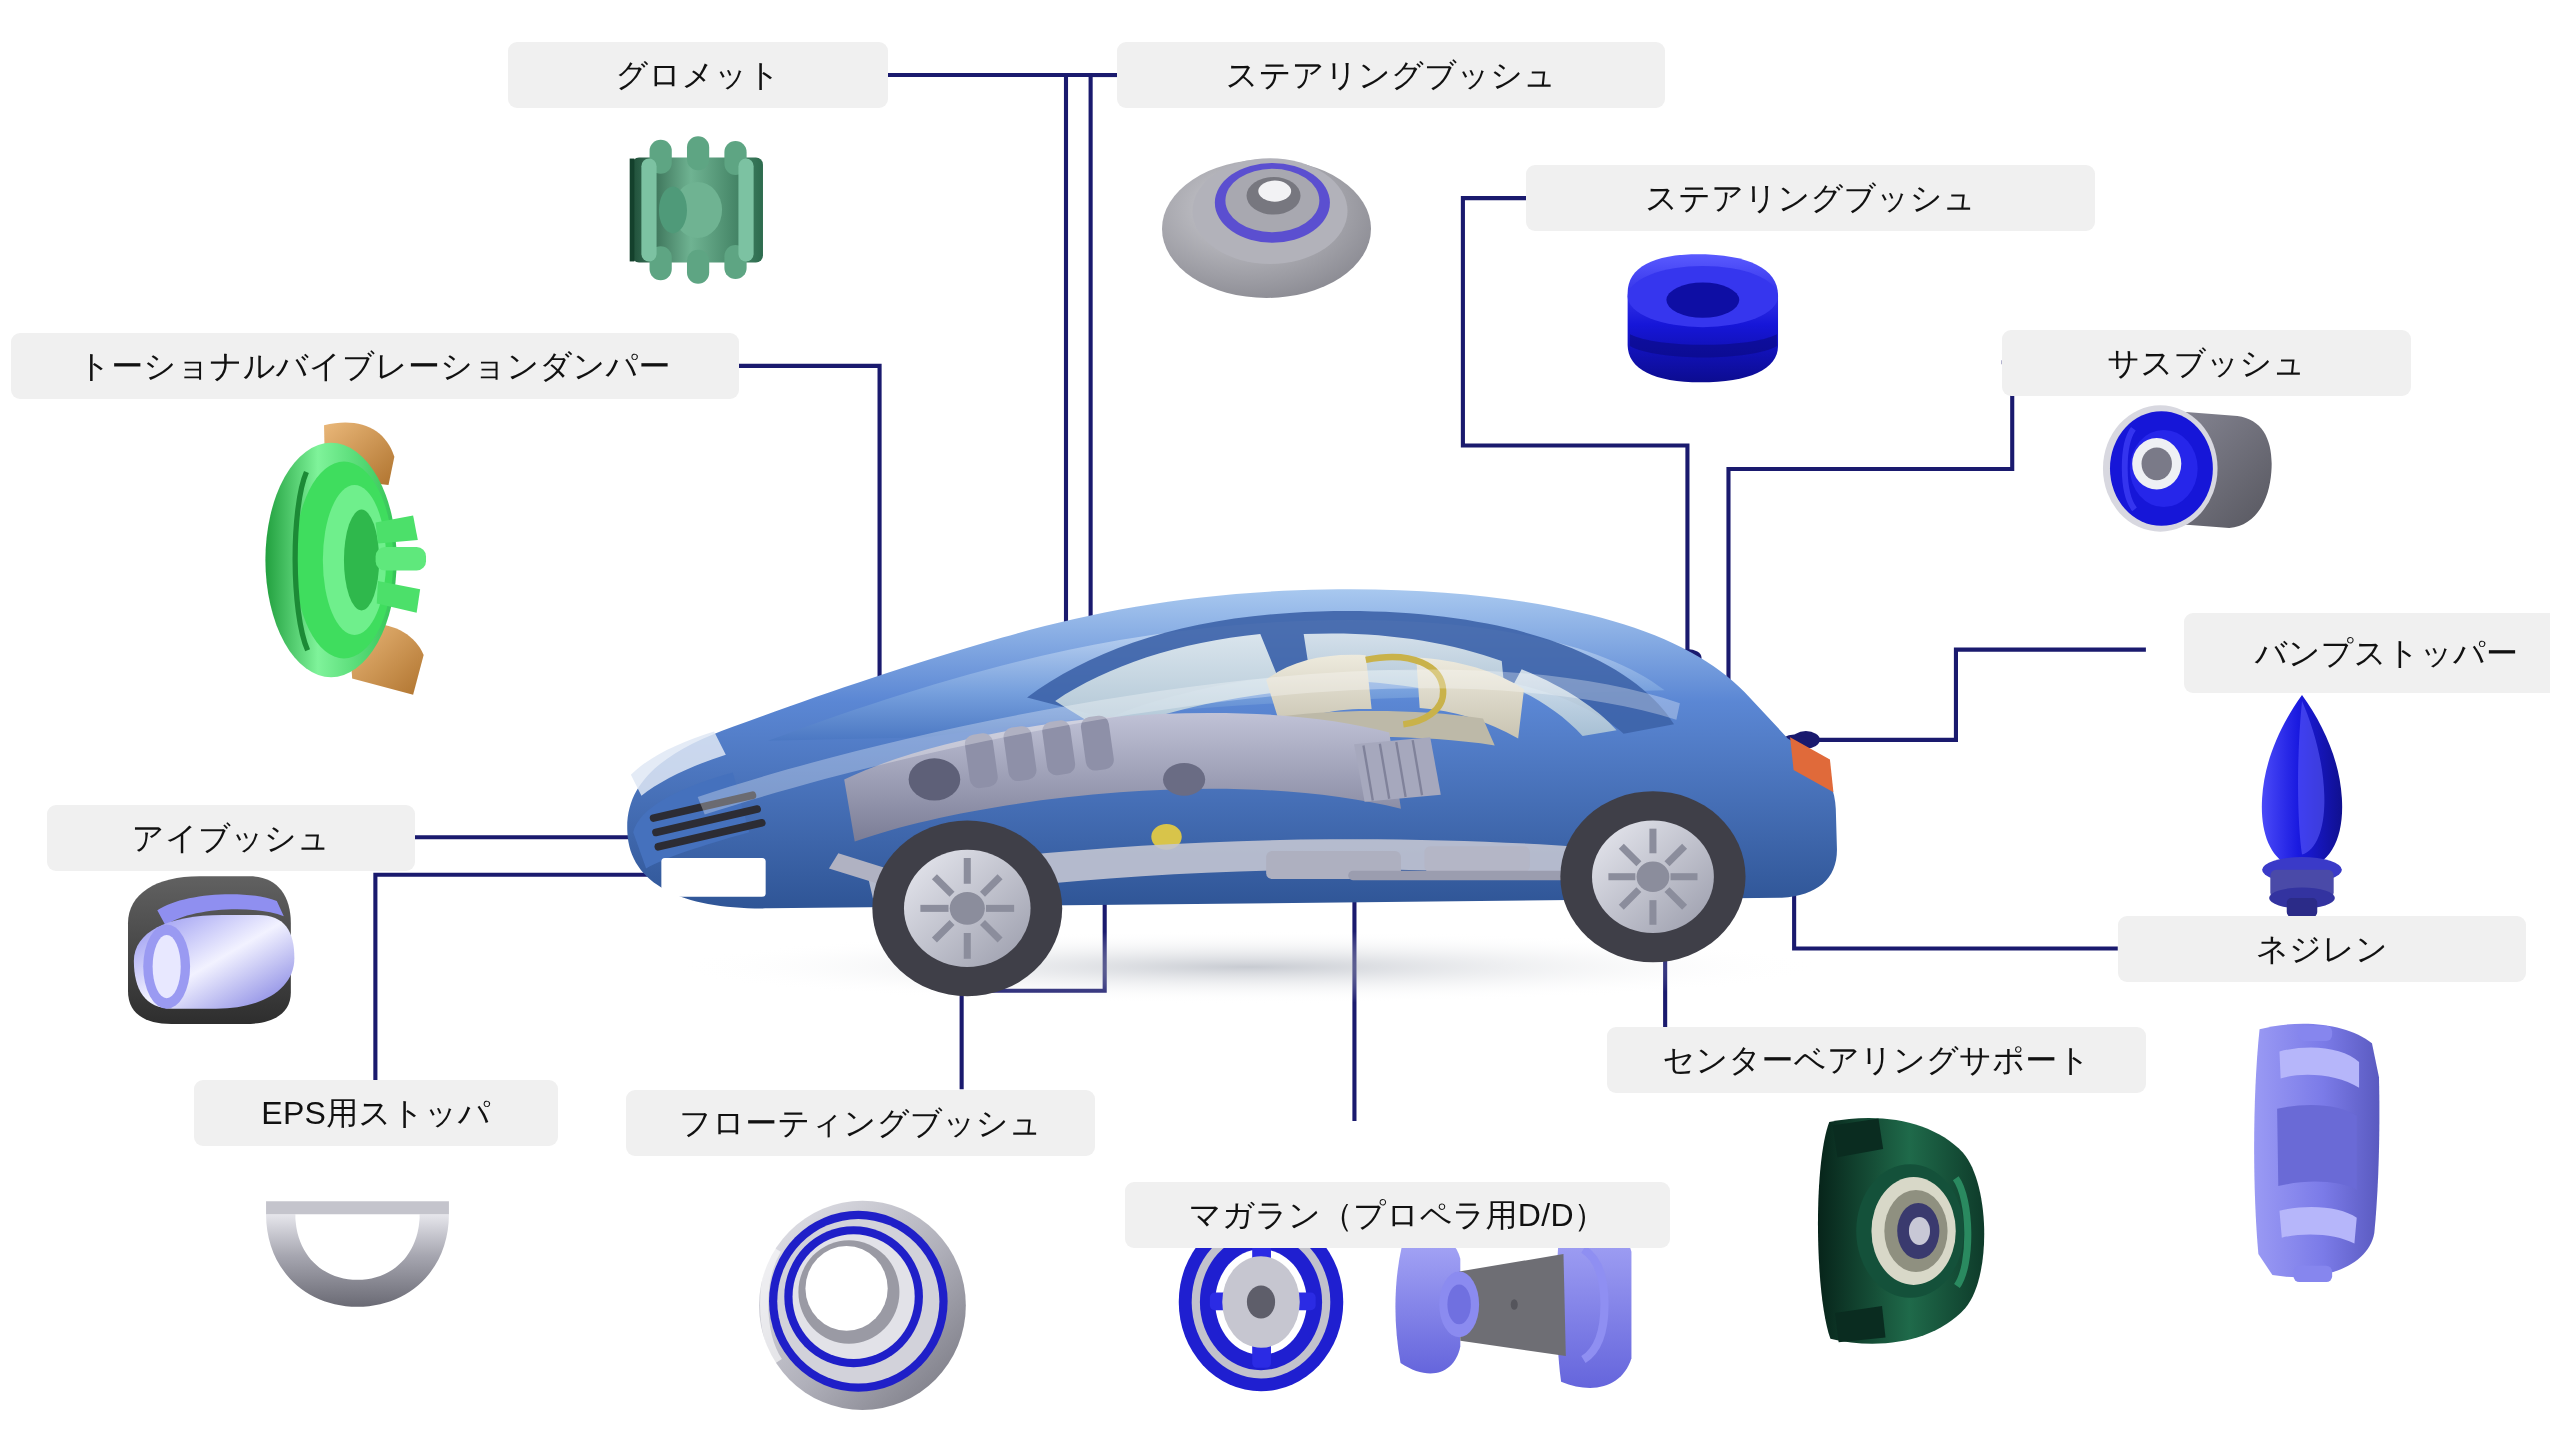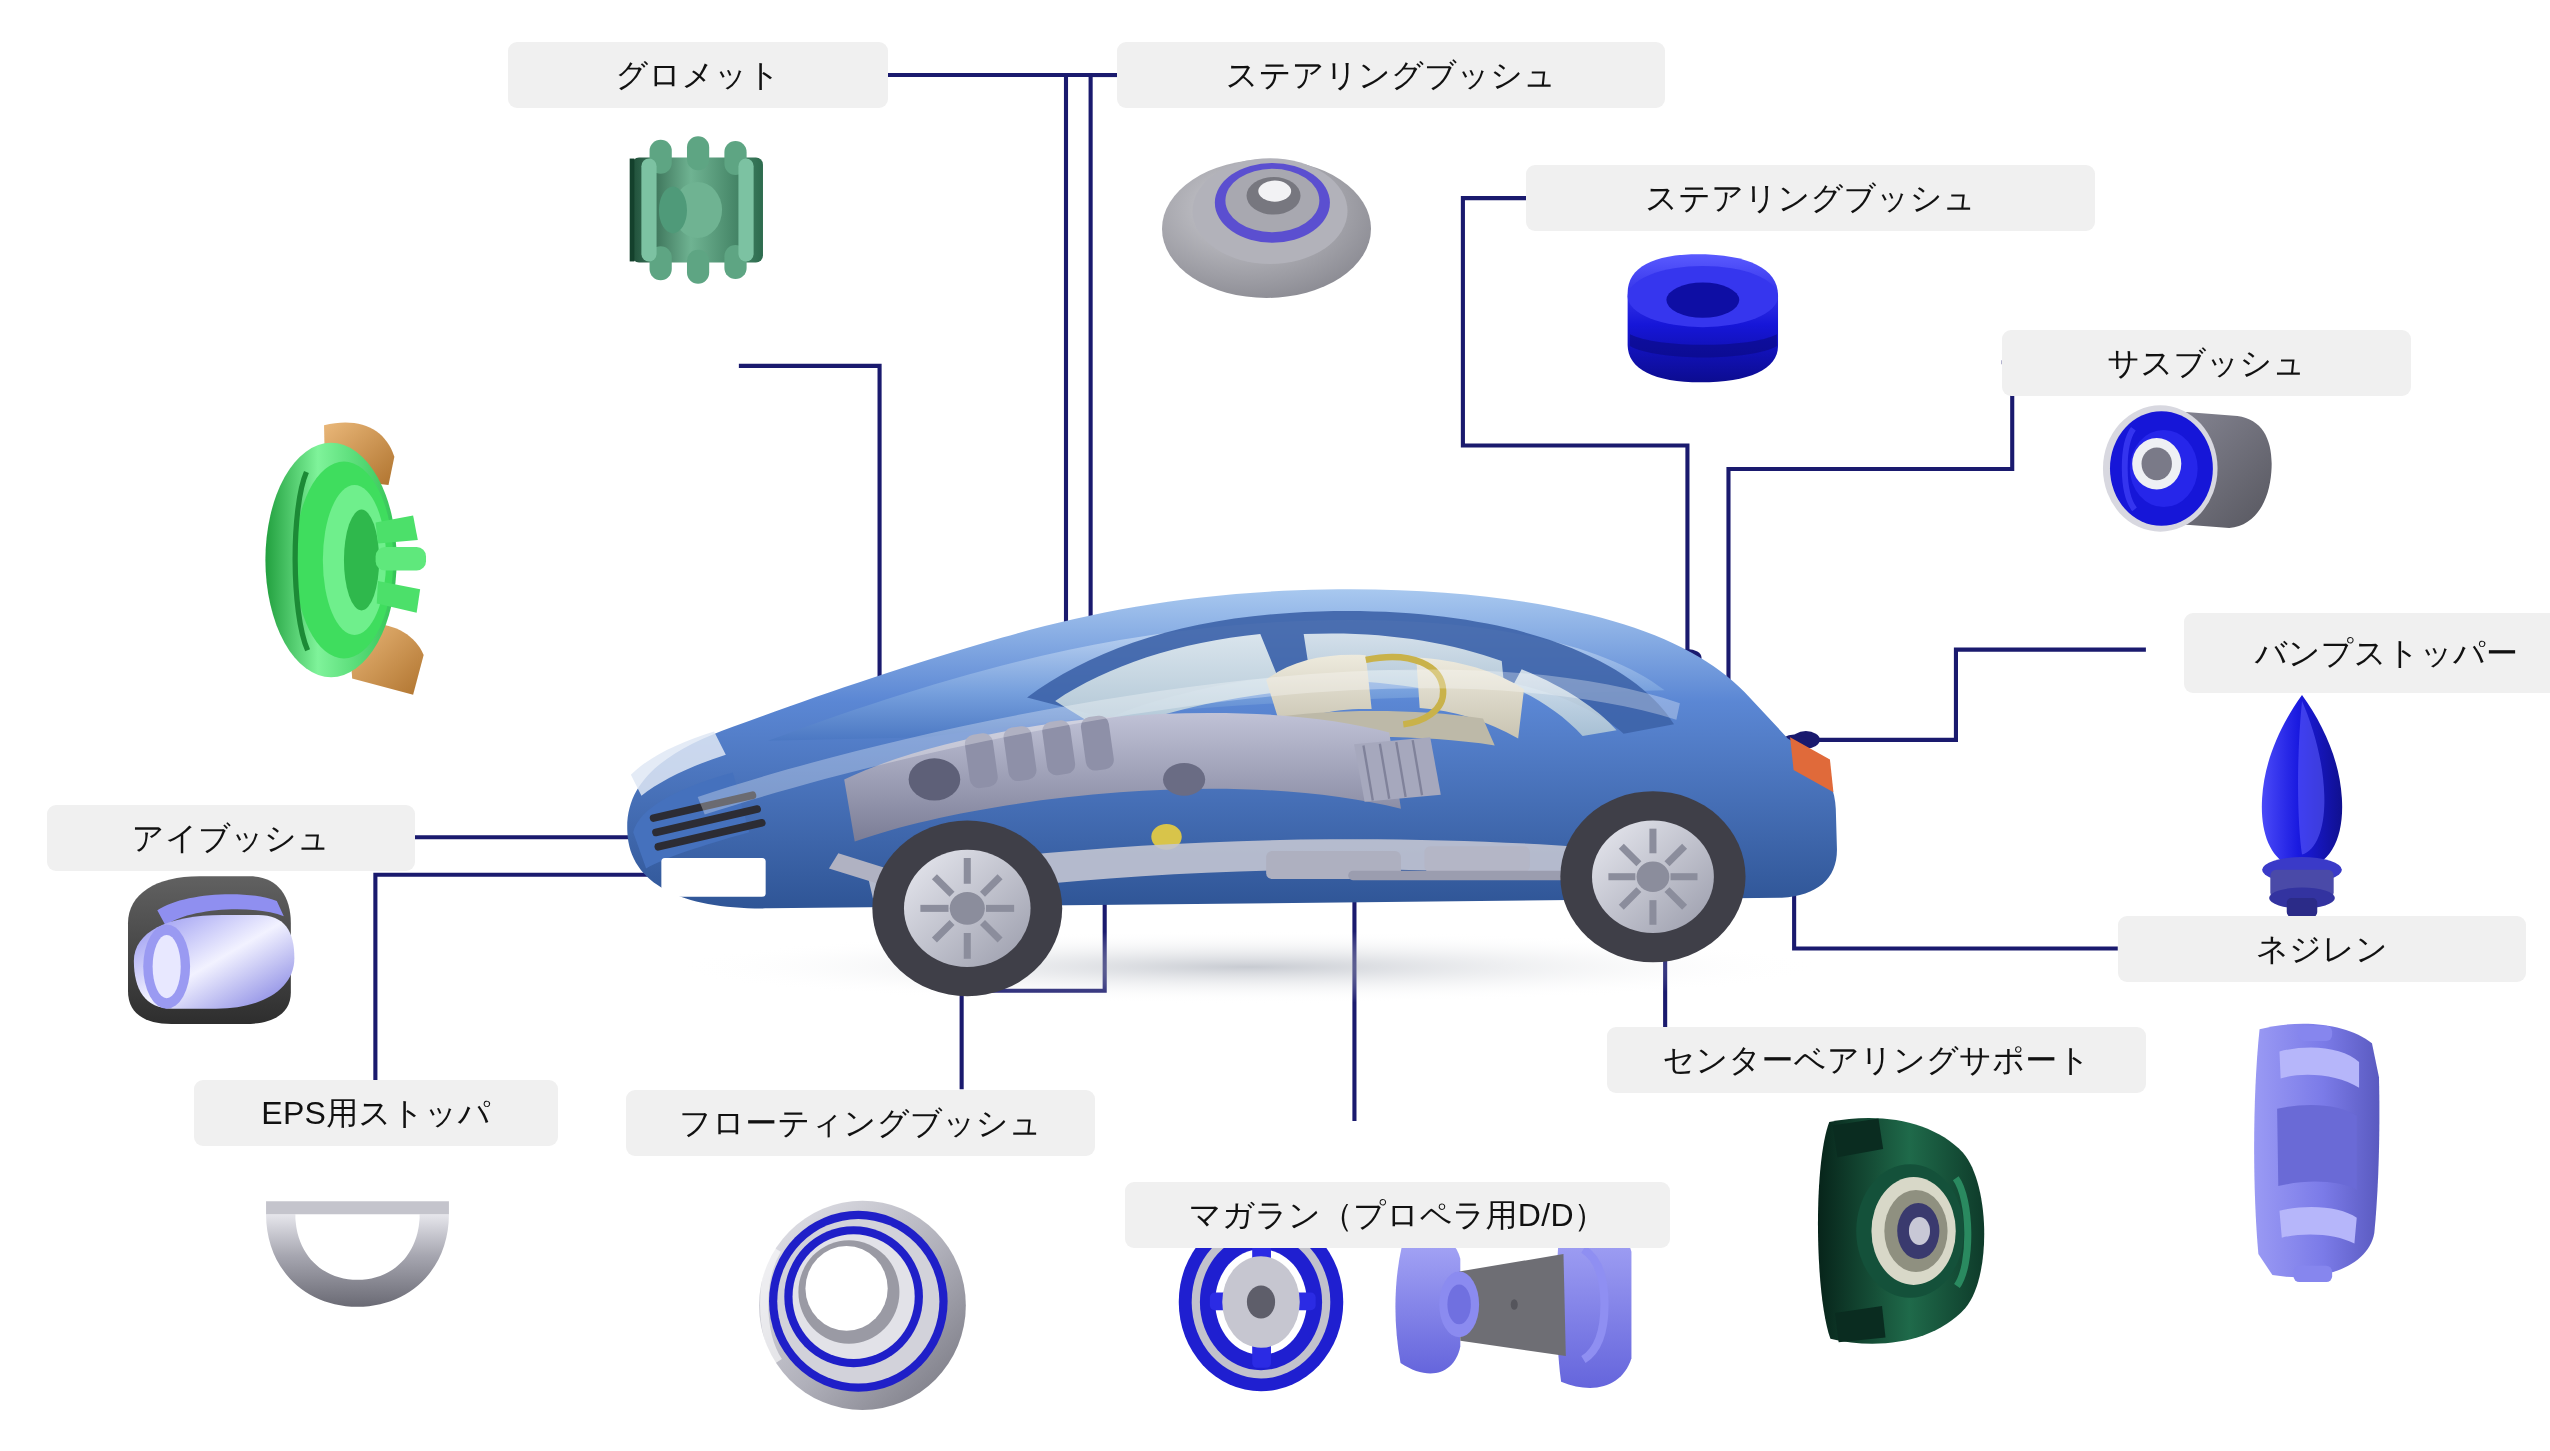--- a/index.html
+++ b/index.html
@@ -508,20 +508,21 @@
       <path d="M250,120 C276,156 278,268 252,304" stroke="#2a8a60" stroke-width="12" fill="none"></path>
     </svg>
   </div>
 
   <div class="label" style="left:508px;top:42px;width:380px;height:66px;">グロメット</div>
 
   <div class="label" style="left:1117px;top:42px;width:548px;height:66px;">ステアリングブッシュ</div>
 
   <div class="label" style="left:1526px;top:165px;width:569px;height:66px;">ステアリングブッシュ</div>
 
+  <div class="label" style="left:10.6px;top:333px;width:728px;height:66px;">トーショナルバイブレーションダンパー</div>
 
   <div class="label" style="left:2002px;top:330px;width:409px;height:66px;">サスブッシュ</div>
 
   <div class="label" style="left:2146px;top:613px;width:405px;height:80px;margin-left:38px;">バンプストッパー</div>
 
   <div class="label" style="left:47px;top:805px;width:368px;height:66px;">アイブッシュ</div>
 
   <div class="label" style="left:2118px;top:916px;width:408px;height:66px;">ネジレン</div>
 
   <div class="label" style="left:1607px;top:1027px;width:539px;height:66px;">センターベアリングサポート</div>

